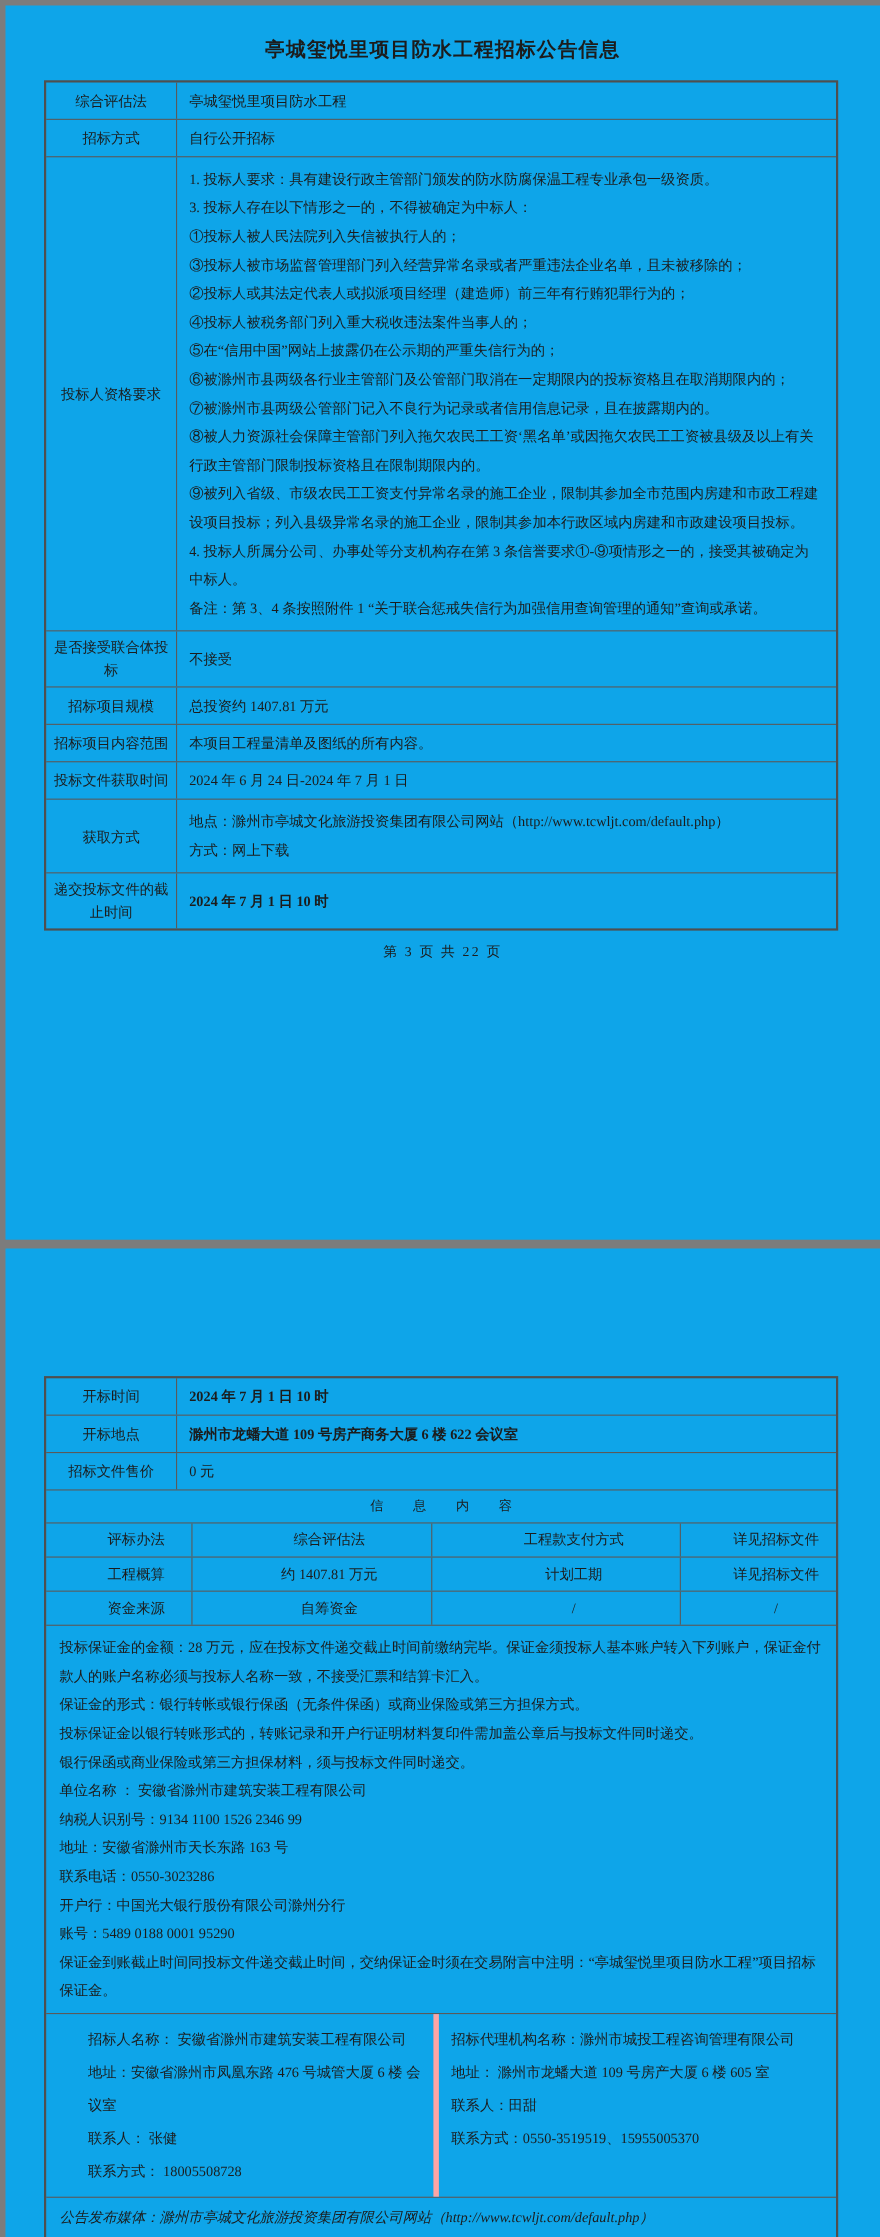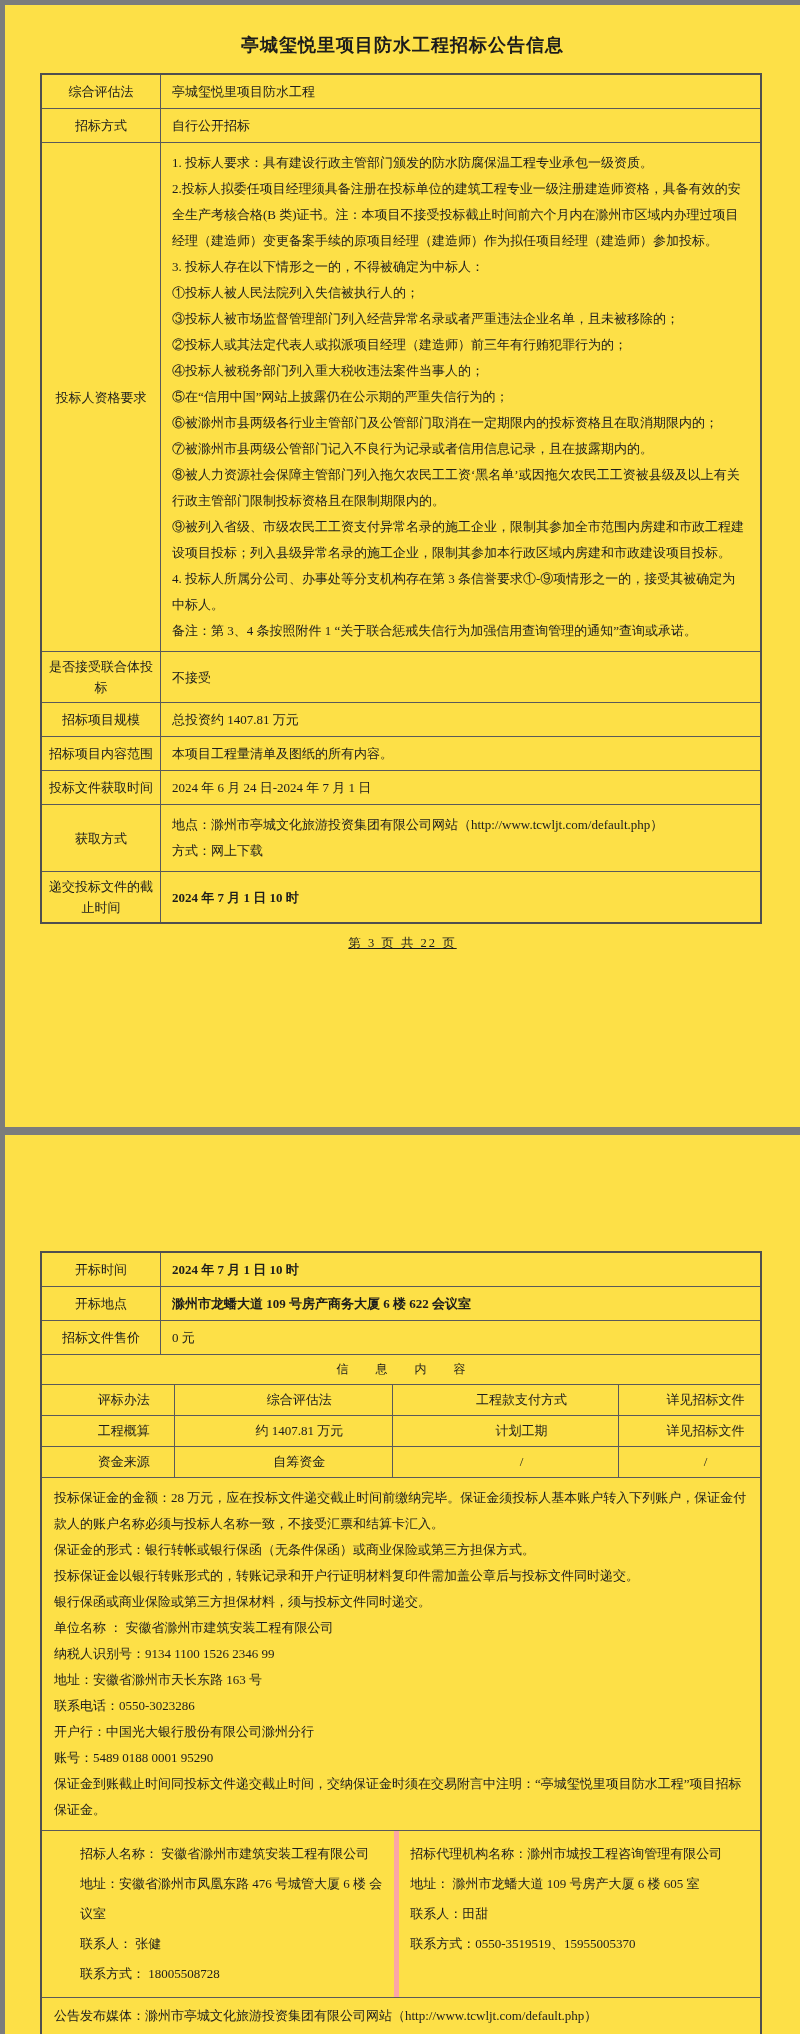--- a/index.html
+++ b/index.html
@@ -4,21 +4,21 @@
 <style>
   html,body{margin:0;padding:0;}
   body{
     width:800px;height:2034px;overflow:hidden;
     background:#7c7c7c;
     font-family:"Liberation Serif","DejaVu Serif",serif;
     color:#1c1c1c;
     -webkit-font-smoothing:antialiased;
   }
   .viewer{padding:5px 0 0 5px;}
-  .page{background:#fde047;width:795px;box-sizing:border-box;}
+  .page{background:#0ea5e9;width:795px;box-sizing:border-box;}
   .page1{height:1122px;padding-top:28px;}
   .gap{height:8px;}
   .page2{height:1026px;padding-top:116px;}
   h1.doc-title{
     margin:0 0 16px 0;text-align:center;
     font-size:18px;font-weight:bold;letter-spacing:1px;
   }
   .tbl{
     margin:0 38px 0 35px;
     border:2px solid #4f4f4f;
@@ -32,42 +32,42 @@
     text-align:center;padding:4px 5px;line-height:21px;
   }
   .vc{
     flex:1;display:flex;flex-direction:column;justify-content:center;
     padding:4px 14px 4px 11px;line-height:25px;min-height:22px;
   }
   .vc p,.cell p{margin:0;}
   .long .vc{line-height:26px;padding-top:7px;padding-bottom:7px;}
   .bold{font-weight:bold;}
   .footer{
-    text-align:center;margin-top:11px;font-size:12.5px;letter-spacing:2px;text-decoration:underline;
+    text-align:center;margin-top:11px;font-size:12.5px;letter-spacing:2px;
   }
   
   .info-head{
     flex:1;text-align:center;padding:6px 0;letter-spacing:12px;
     font-size:12px;text-indent:12px;
   }
   .g1,.g2,.g3,.g4{
     display:flex;align-items:center;justify-content:center;
     text-align:center;padding:6px 4px;box-sizing:border-box;margin-left:32px;
   }
   .g1{flex:0 0 14%;border-right:1px solid #5a5a5a;}
   .g2{flex:0 0 26%;border-right:1px solid #5a5a5a;font-family:Liberation Serif, serif;}
   .g3{flex:0 0 27%;border-right:1px solid #5a5a5a;}
   .g4{flex:1;}
   .block{flex:1;padding:7px 12px;line-height:26px;}
   .contact-left{
     flex:0 0 46%;border-right:5px solid #fca5a5;
     padding:8px 8px 8px 11px;line-height:30px;box-sizing:border-box;margin-left:27px;
   }
   .contact-right{flex:1;padding:8px 8px 8px 11px;line-height:30px;}
-  .single-line{padding:7px 12px;line-height:22px;flex:1;}
+  .single-line{padding:7px 12px;line-height:22px;flex:1;font-style:italic;}
 </style>
 <title>亭城玺悦里项目防水工程招标公告信息</title></head>
 <body>
 
 <div class="viewer">
 
   <div class="page page1">
     <h1 class="doc-title">亭城玺悦里项目防水工程招标公告信息</h1>
 
     <div class="tbl">
@@ -79,21 +79,20 @@
 
       <div class="trow">
         <div class="lc">招标方式</div>
         <div class="vc">自行公开招标</div>
       </div>
 
       <div class="trow long">
         <div class="lc">投标人资格要求</div>
         <div class="vc">
             <p>1. 投标人要求：具有建设行政主管部门颁发的防水防腐保温工程专业承包一级资质。</p>
-            <p>2.投标人拟委任项目经理须具备注册在投标单位的建筑工程专业一级注册建造师资格，具备有效的安全生产考核合格(B 类)证书。注：本项目不接受投标截止时间前六个月内在滁州市区域内办理过项目经理（建造师）变更备案手续的原项目经理（建造师）作为拟任项目经理（建造师）参加投标。</p>
             <p>3. 投标人存在以下情形之一的，不得被确定为中标人：</p>
             <p>①投标人被人民法院列入失信被执行人的；</p>
             <p>③投标人被市场监督管理部门列入经营异常名录或者严重违法企业名单，且未被移除的；</p>
             <p>②投标人或其法定代表人或拟派项目经理（建造师）前三年有行贿犯罪行为的；</p>
             <p>④投标人被税务部门列入重大税收违法案件当事人的；</p>
             <p>⑤在“信用中国”网站上披露仍在公示期的严重失信行为的；</p>
             <p>⑥被滁州市县两级各行业主管部门及公管部门取消在一定期限内的投标资格且在取消期限内的；</p>
             <p>⑦被滁州市县两级公管部门记入不良行为记录或者信用信息记录，且在披露期内的。</p>
             <p>⑧被人力资源社会保障主管部门列入拖欠农民工工资‘黑名单’或因拖欠农民工工资被县级及以上有关行政主管部门限制投标资格且在限制期限内的。</p>
             <p>⑨被列入省级、市级农民工工资支付异常名录的施工企业，限制其参加全市范围内房建和市政工程建设项目投标；列入县级异常名录的施工企业，限制其参加本行政区域内房建和市政建设项目投标。</p>

